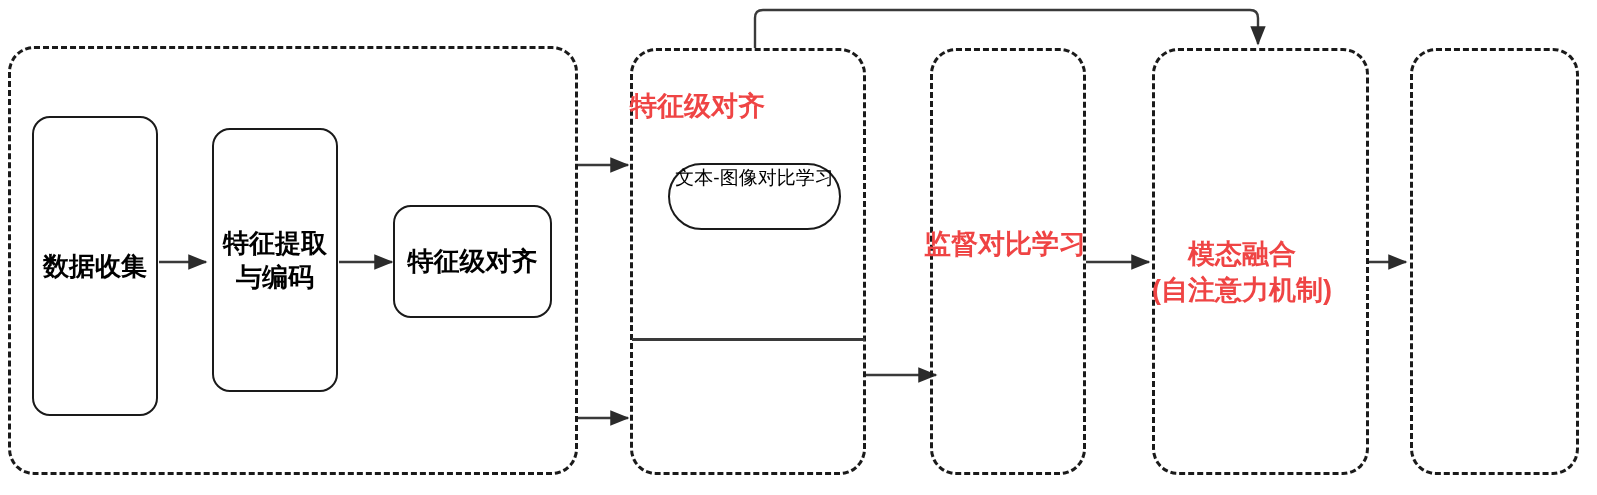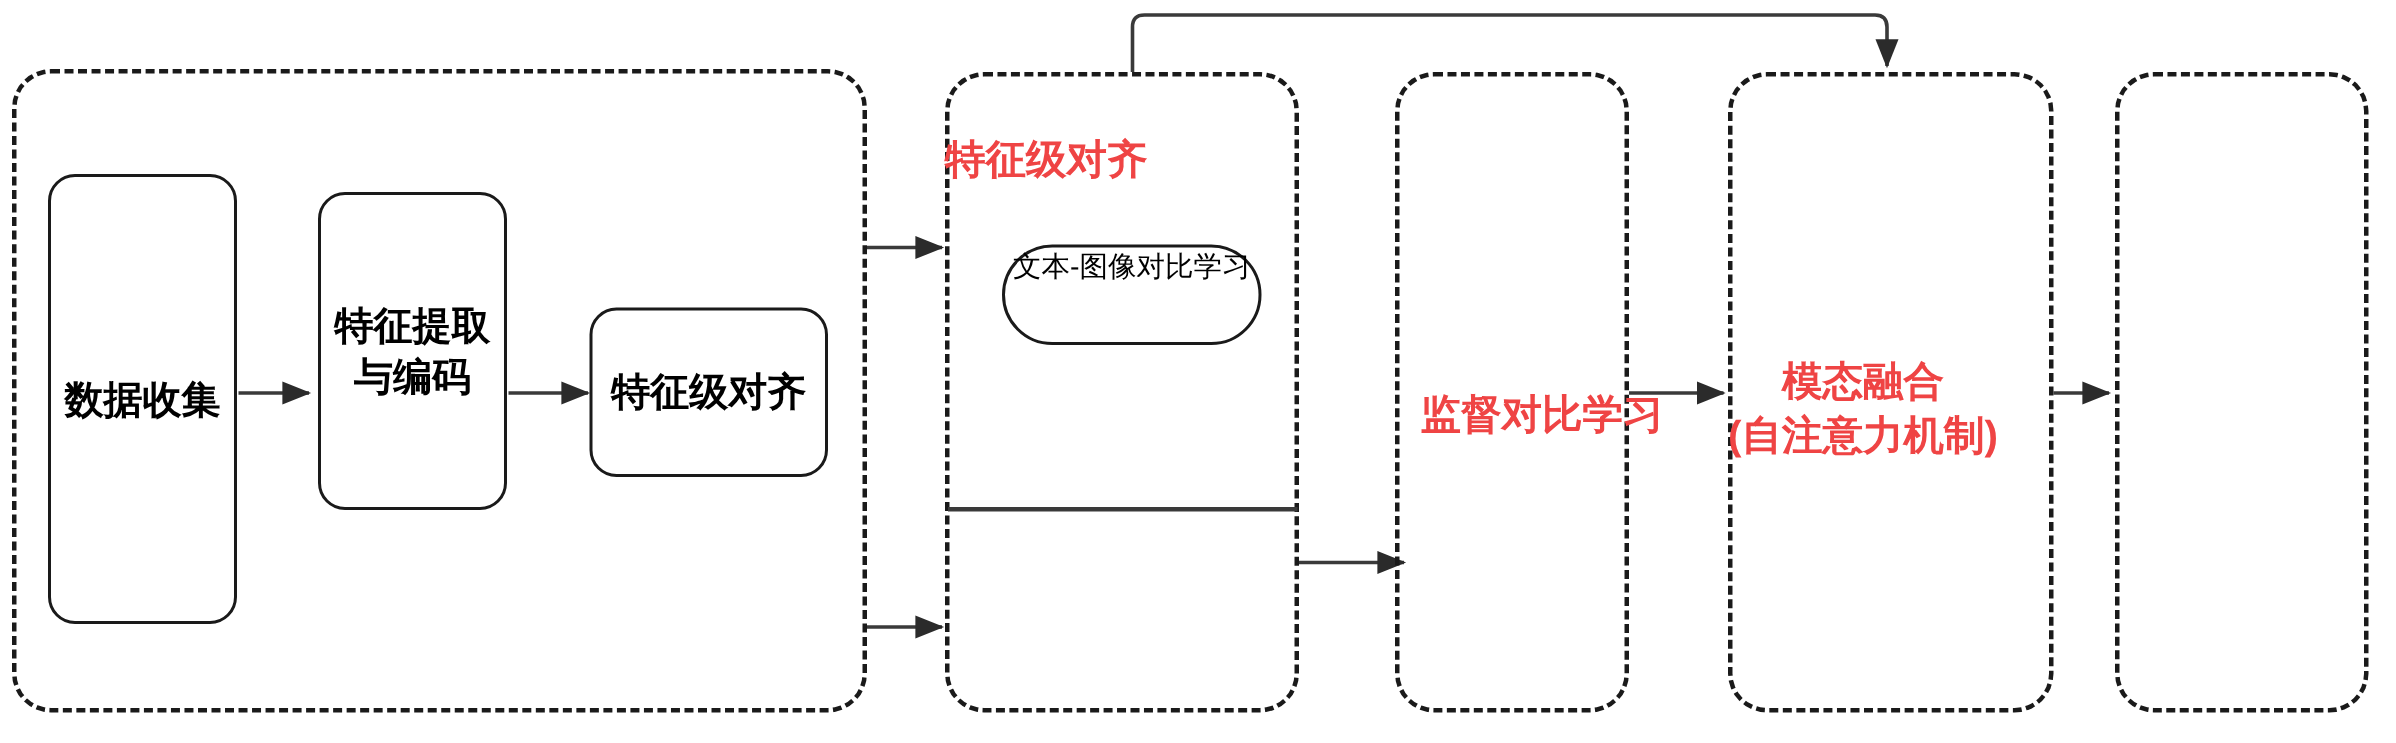--- a/index.html
+++ b/index.html
@@ -108,21 +108,21 @@
       <path d="M755,48 L755,18 Q755,10 763,10 L1250,10 Q1258,10 1258,18 L1258,44" marker-end="url(#ah)"></path>
     </g>
   </svg>
 
   <div class="stage" style="left:8px; top:46px; width:570px; height:429px;"></div>
 
   <div class="block t-block" style="left:32px; top:116px; width:126px; height:300px;">
     <span>数据收集</span>
   </div>
 
-  <div class="block t-block" style="left:212px; top:128px; width:126px; height:212px; white-space:pre-line;">
+  <div class="block t-block" style="left:212px; top:128px; width:126px; height:264px; white-space:pre-line;">
     <span style="white-space:pre-line;">特征提取
 与编码</span>
   </div>
 
   <div class="block t-block" style="left:393px; top:205px; width:159px; height:113px;">
     <span>特征级对齐</span>
   </div>
 
   <div class="stage" style="left:630px; top:48px; width:236px; height:427px;"></div>
 
@@ -132,21 +132,21 @@
 
   <div class="pill t-pill" style="left:668px; top:163px; width:173px; height:67px;">
     <span>文本-图像对比学习</span>
   </div>
 
 
   <div class="divider" style="left:632px; top:338px; width:233px;"></div>
 
 
   <div class="stage" style="left:930px; top:48px; width:156px; height:427px;"></div>
-  <div class="label t-big" style="left:924px; top:252px; width:168px; height:48px;margin-left:23px;">
+  <div class="label t-big" style="left:924px; top:220px; width:168px; height:48px;">
     <span>监督对比学习</span>
   </div>
 
   <div class="stage" style="left:1152px; top:48px; width:217px; height:427px;"></div>
   <div class="label t-big" style="left:1152px; top:222px; width:217px; height:80px;margin-top:10px;">
     <span style="white-space:pre-line;">模态融合
 (自注意力机制)</span>
   </div>
 
   <div class="stage" style="left:1410px; top:48px; width:169px; height:427px;"></div>

